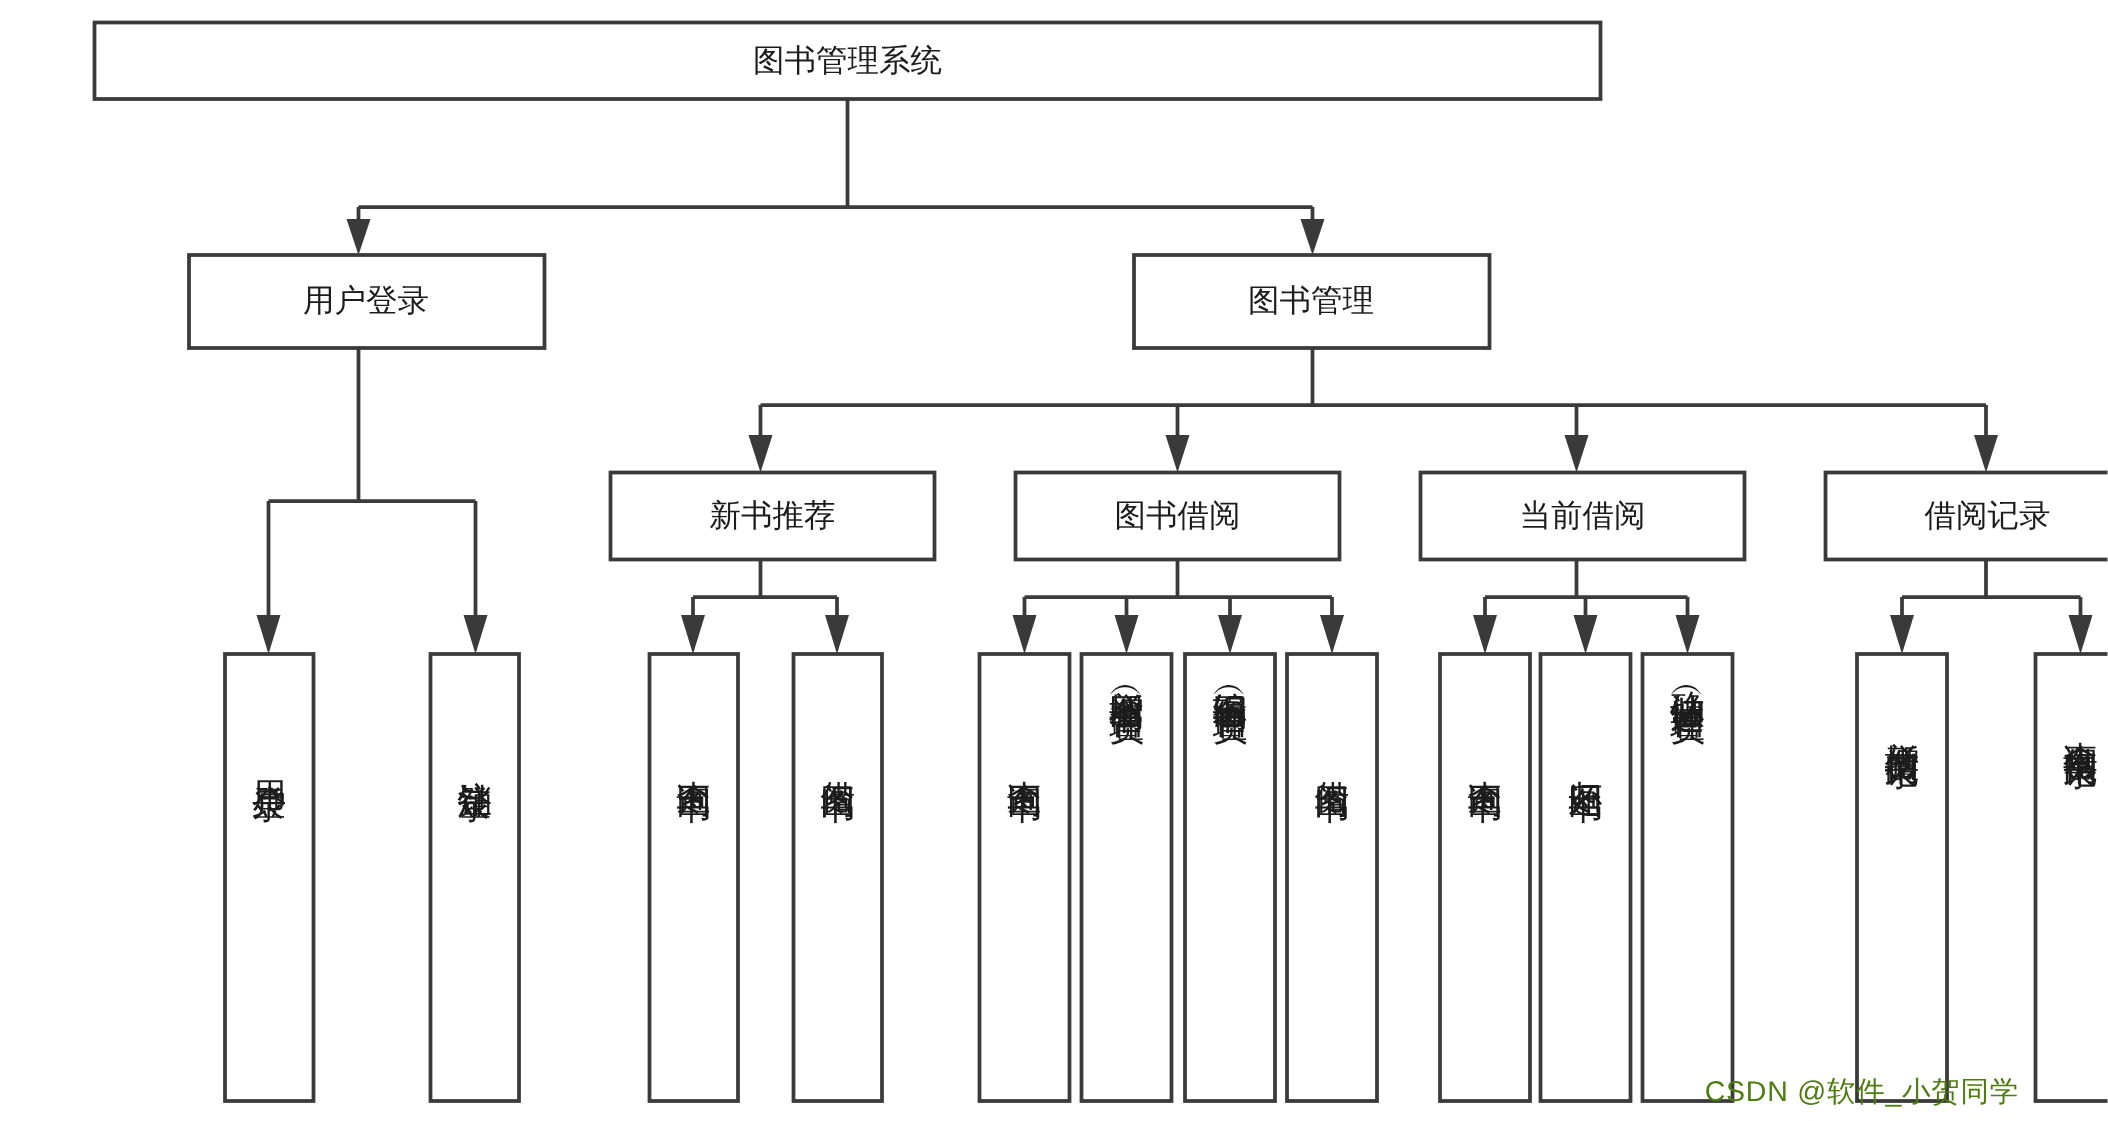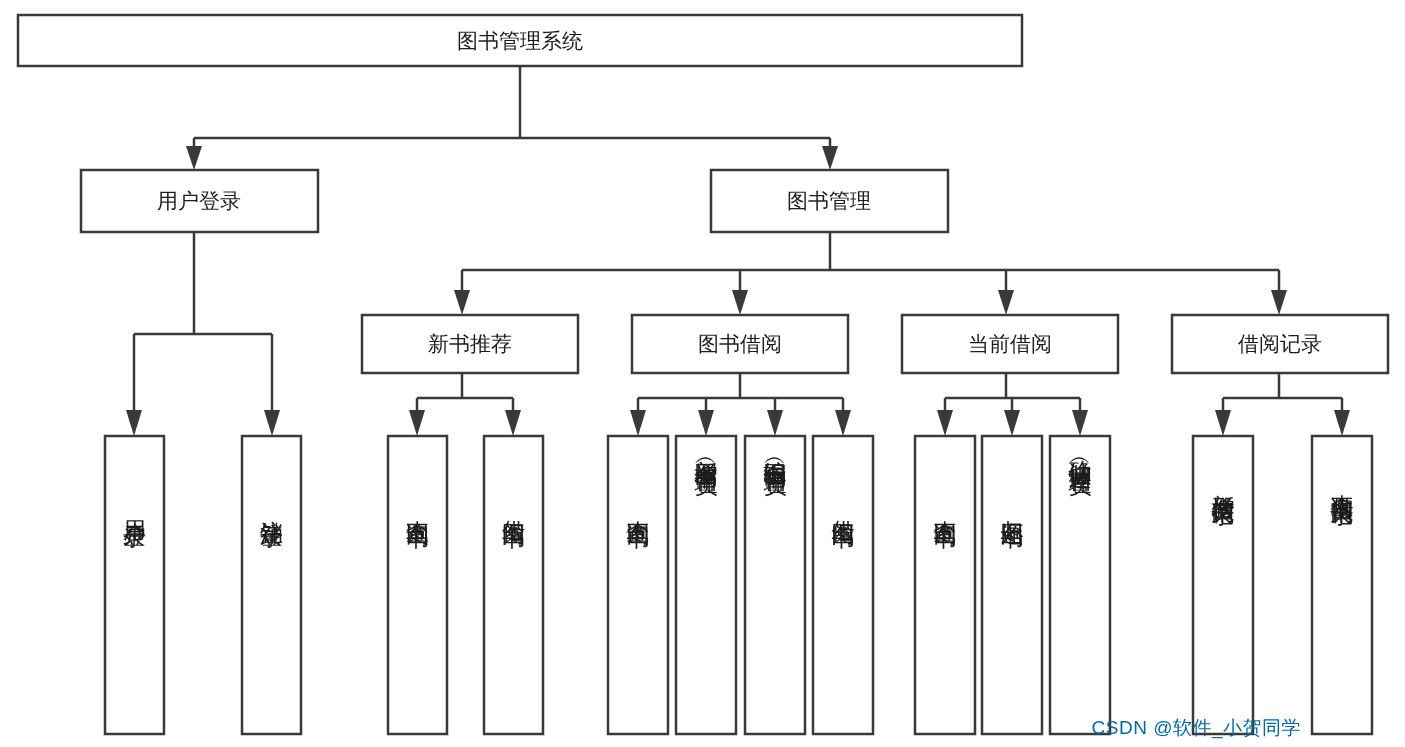--- a/index.html
+++ b/index.html
@@ -11,20 +11,21 @@
     width: 1405px;
     height: 747px;
     font-family: "Liberation Sans", "DejaVu Sans", sans-serif;
     position: relative;
     overflow: hidden;
   }
   #diagram-root {
     position: relative;
     width: 1311px;
     height: 747px;
+    margin-left: 45px;
   }
   svg#flowchart {
     position: absolute;
     top: 0;
     left: 0;
     width: 1405px;
     height: 747px;
     display: block;
   }
   .node-box {
@@ -65,21 +66,21 @@
     color: #1c1c1c;
     letter-spacing: 2px;
     white-space: nowrap;
   }
   .watermark {
     position: absolute;
     right: 10px;
     bottom: 6px;
     font-family: "Liberation Sans", "DejaVu Sans", sans-serif;
     font-size: 19px;
-    color: #0369a1;
+    color: #4d7c0f;
     white-space: nowrap;
     letter-spacing: 0.5px;
   }
 </style>
 </head>
 <body>
 
 <div id="diagram-root">
 
   <svg id="flowchart" viewBox="0 0 1405 747">

